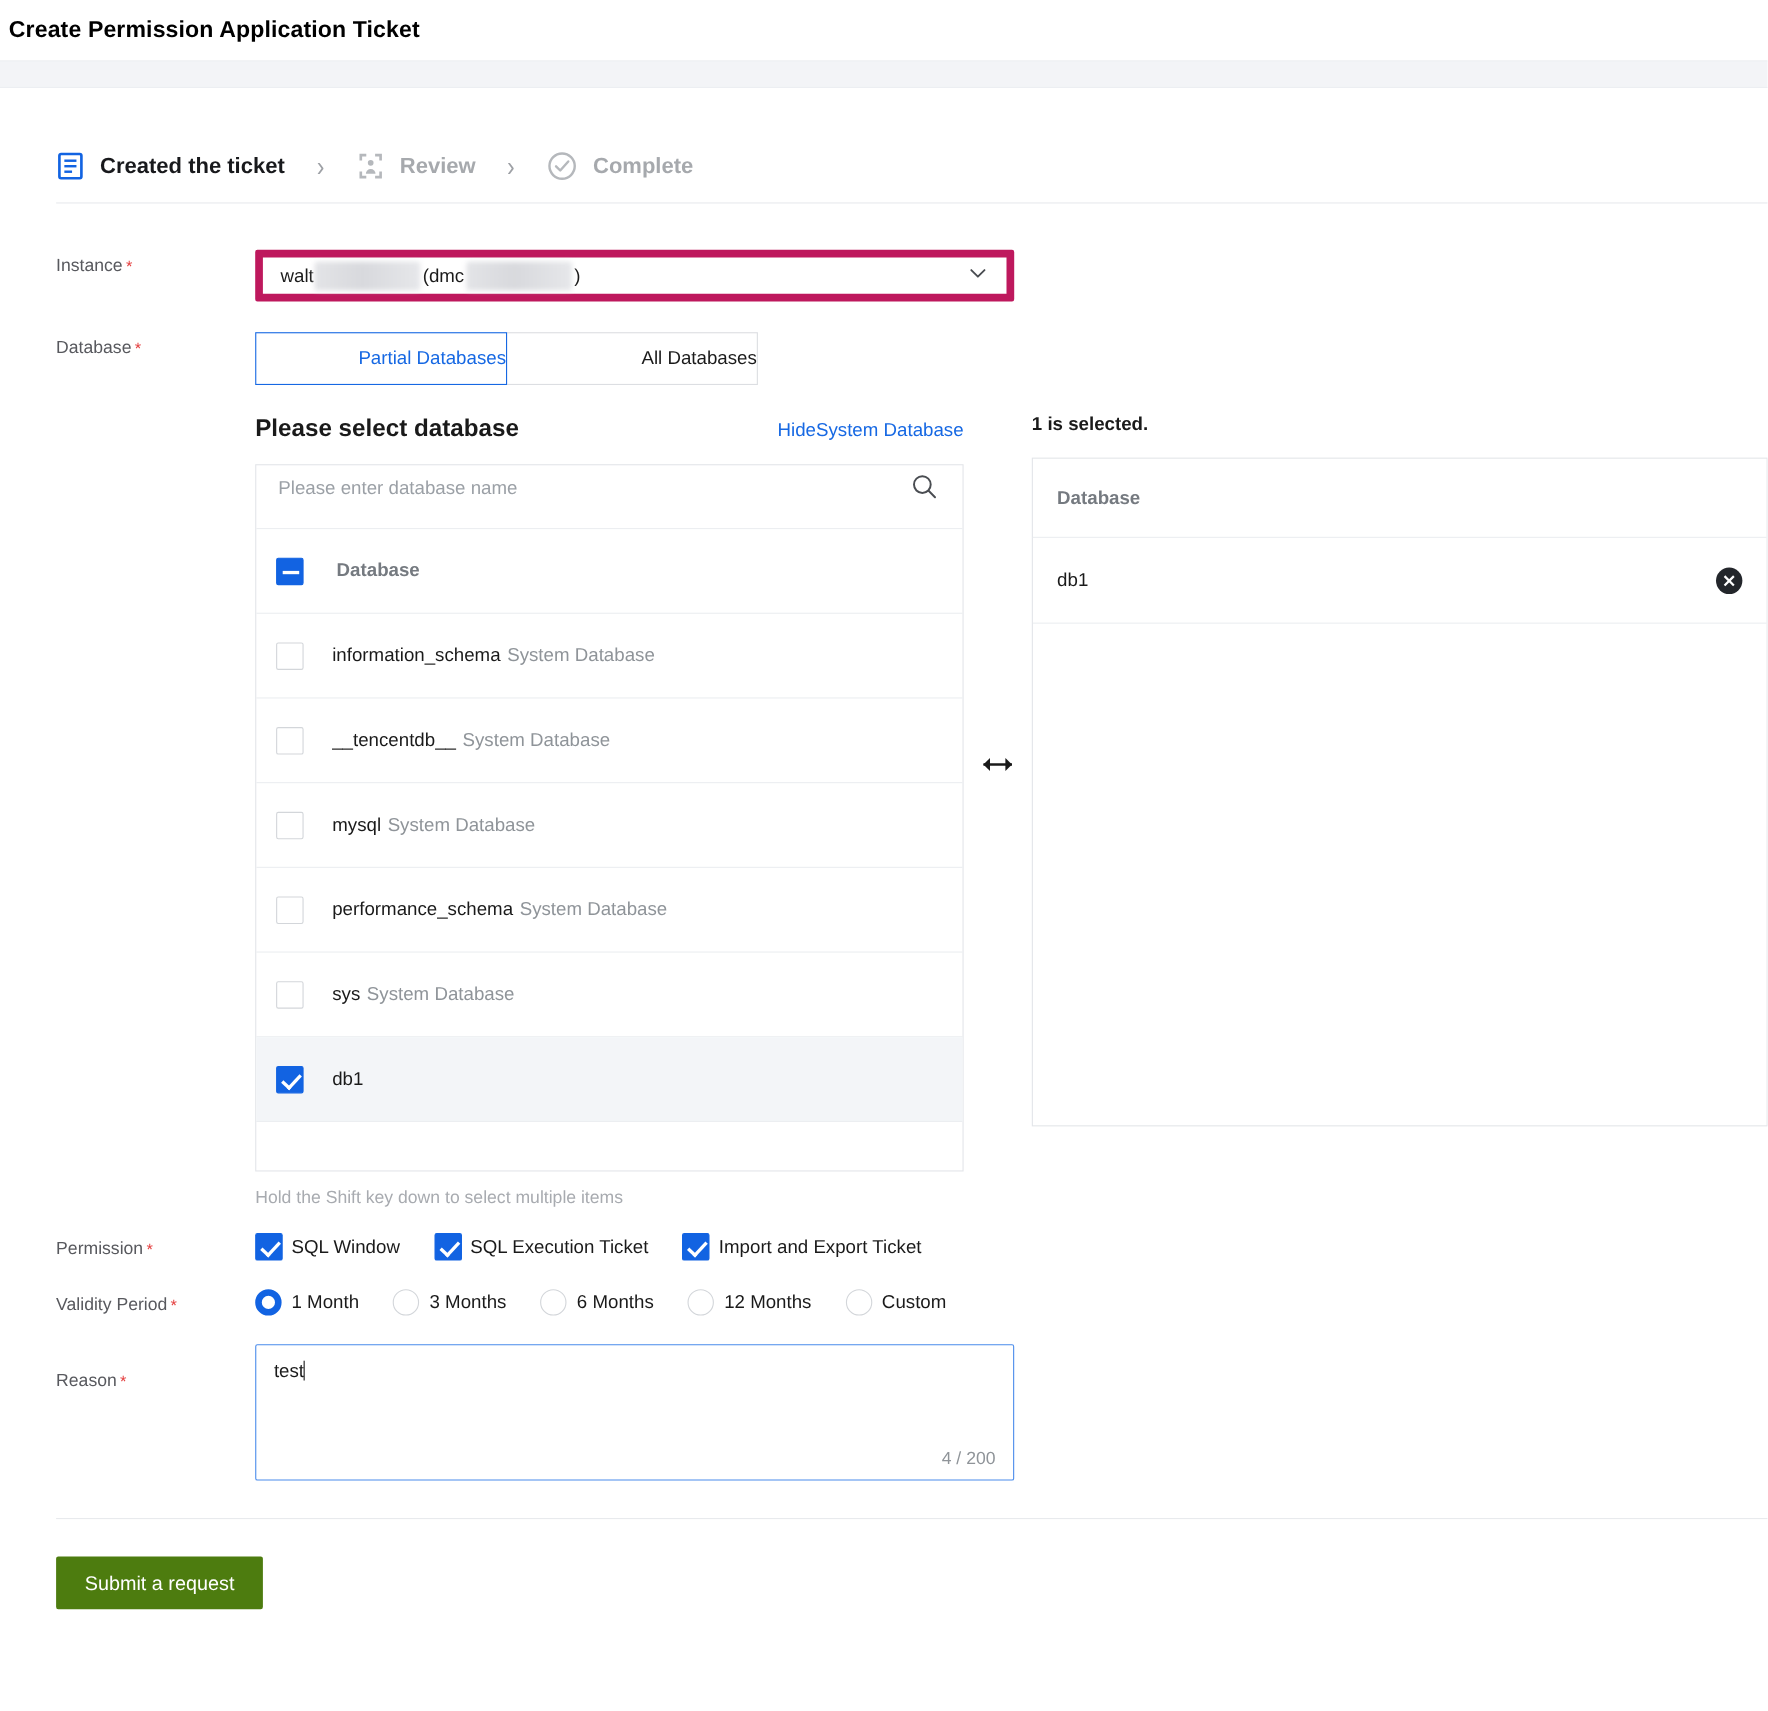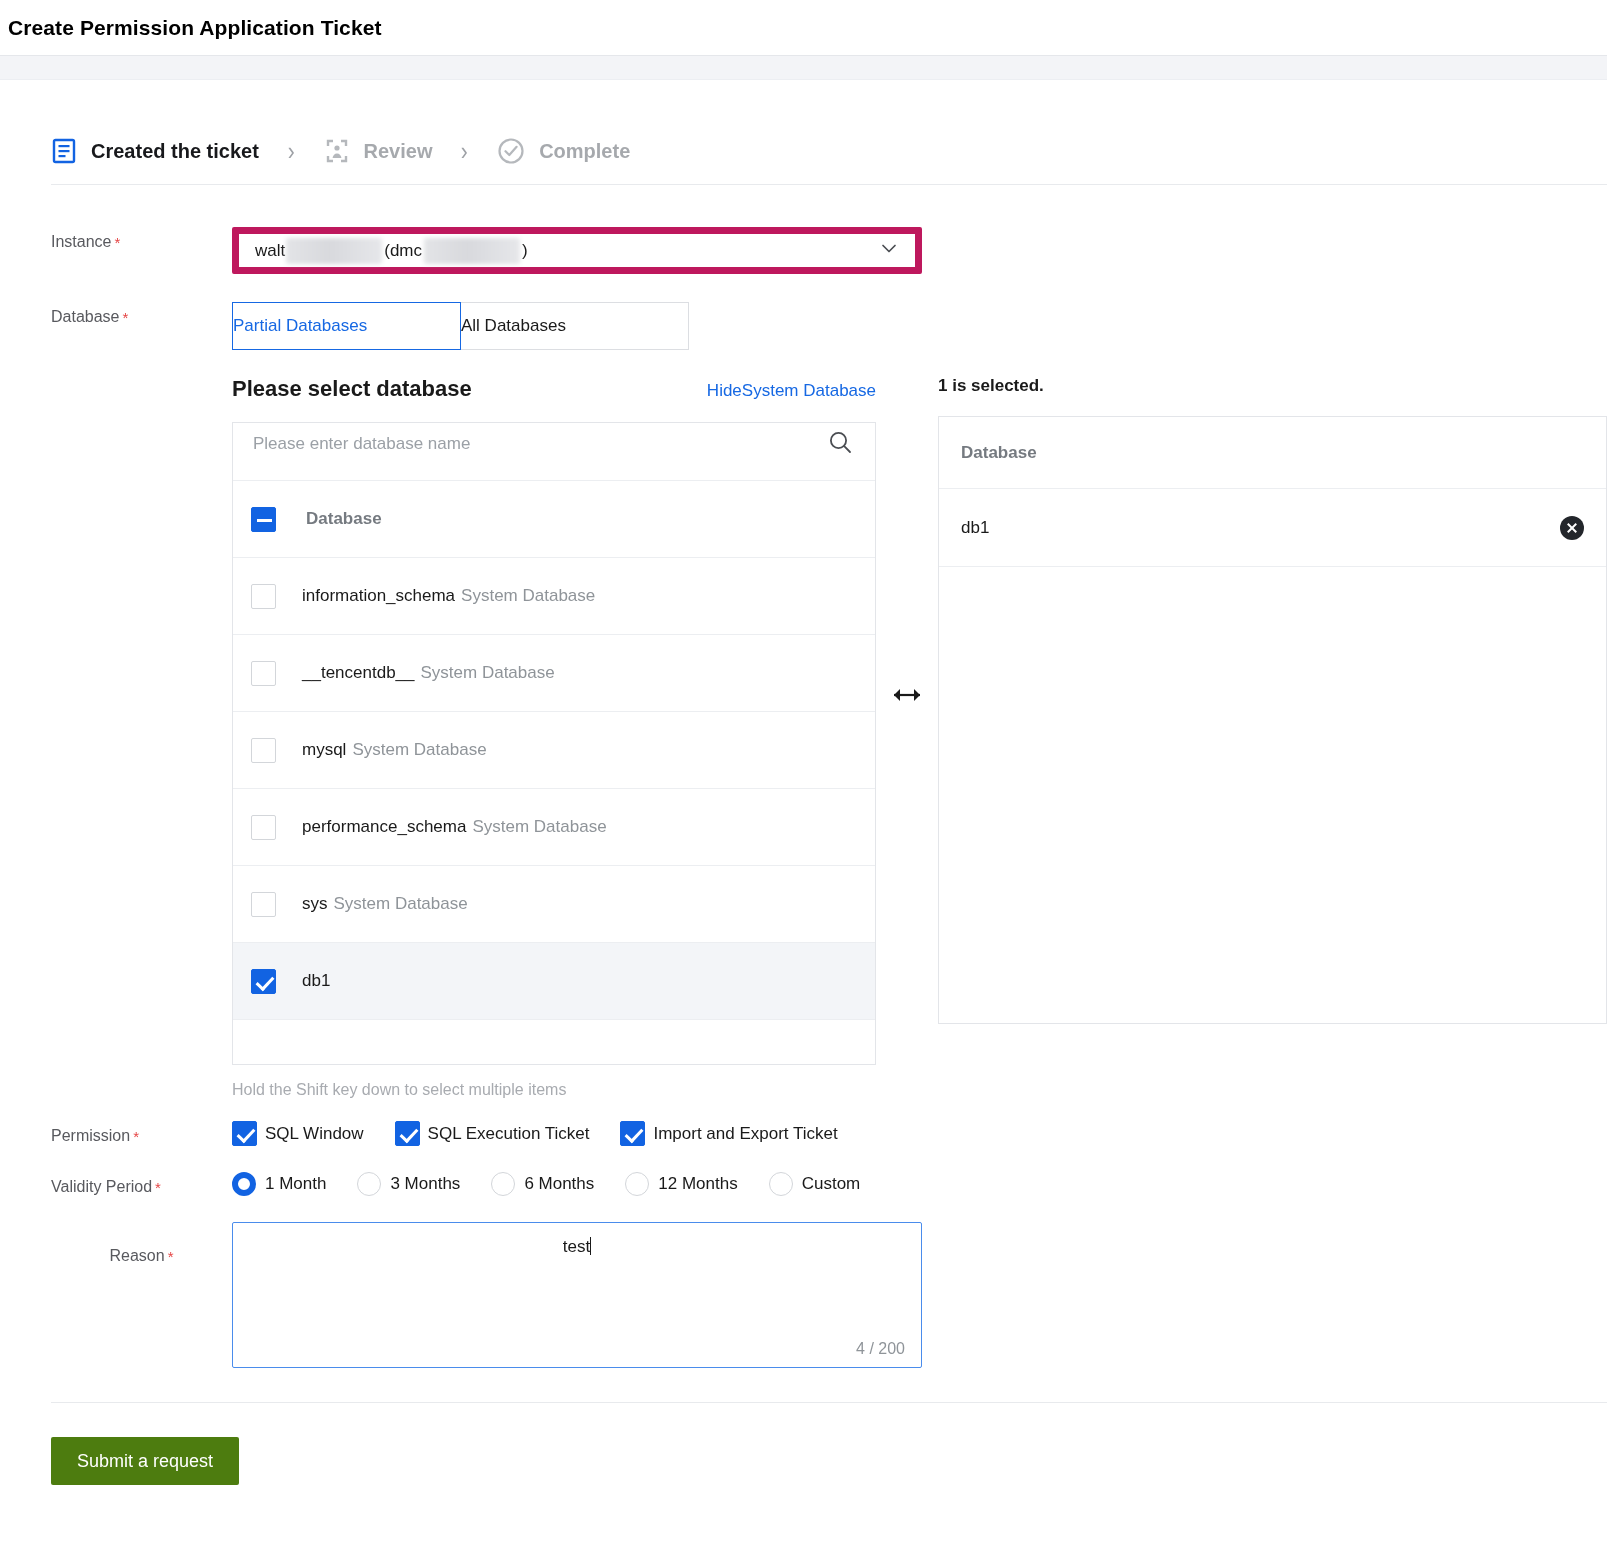--- a/index.html
+++ b/index.html
@@ -118,21 +118,21 @@
     transform: translateY(-50%);
   }
 
   
   .tabs { display: flex; }
   .tab {
     height: 48px;
     min-width: 229px;
     display: flex;
     align-items: center;
-    justify-content: flex-start;
+    justify-content: flex-end;
     font-size: 17px;
     border: 1px solid #dcdee2;
     background: #fff;
     color: #1a1a1a;
     margin-left: -1px;
   }
   .tab:first-child { margin-left: 0; }
   .tab.active {
     color: #1668e3;
     border-color: #1668e3;
@@ -319,21 +319,21 @@
     position: relative;
   }
   .radio.sel {
     border: 6px solid #1263e2;
     background: #fff;
   }
 
   
   .textarea-box {
     width: 690px;
-    height: 146px;
+    height: 124px;
     border: 1px solid #4a8cec;
     border-radius: 2px;
     position: relative;
     background: #fff;
     padding: 13px 16px;
   }
   .ta-text {
     font-size: 17px;
     color: #1a1a1a;
     line-height: 1.3;
@@ -596,21 +596,21 @@
         <span class="radio"></span>
         <span>12 Months</span>
       </label>
       <label class="opt">
         <span class="radio"></span>
         <span>Custom</span>
       </label>
     </div>
   </div>
 
-  <div class="row" style="margin-top:26px;text-align:center;">
+  <div class="row" style="margin-top:26px;">
     <div class="row-label" style="padding-top:26px;">
       <span>Reason</span><span class="req">*</span>
     </div>
     <div class="textarea-box">
       <div class="ta-text"><span>test</span><span class="caret"></span></div>
       <span class="ta-count">4 / 200</span>
     </div>
   </div>
 
 </div>

